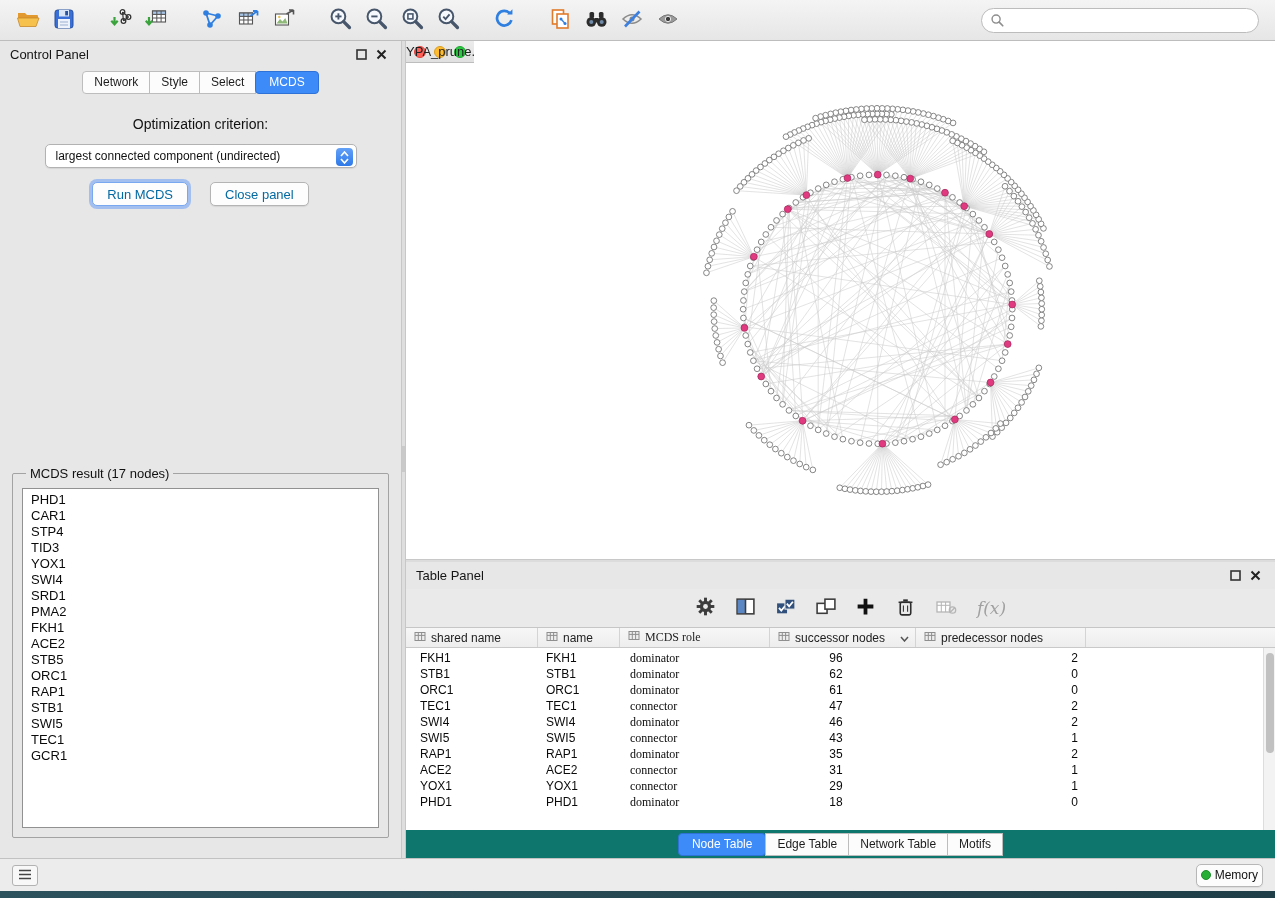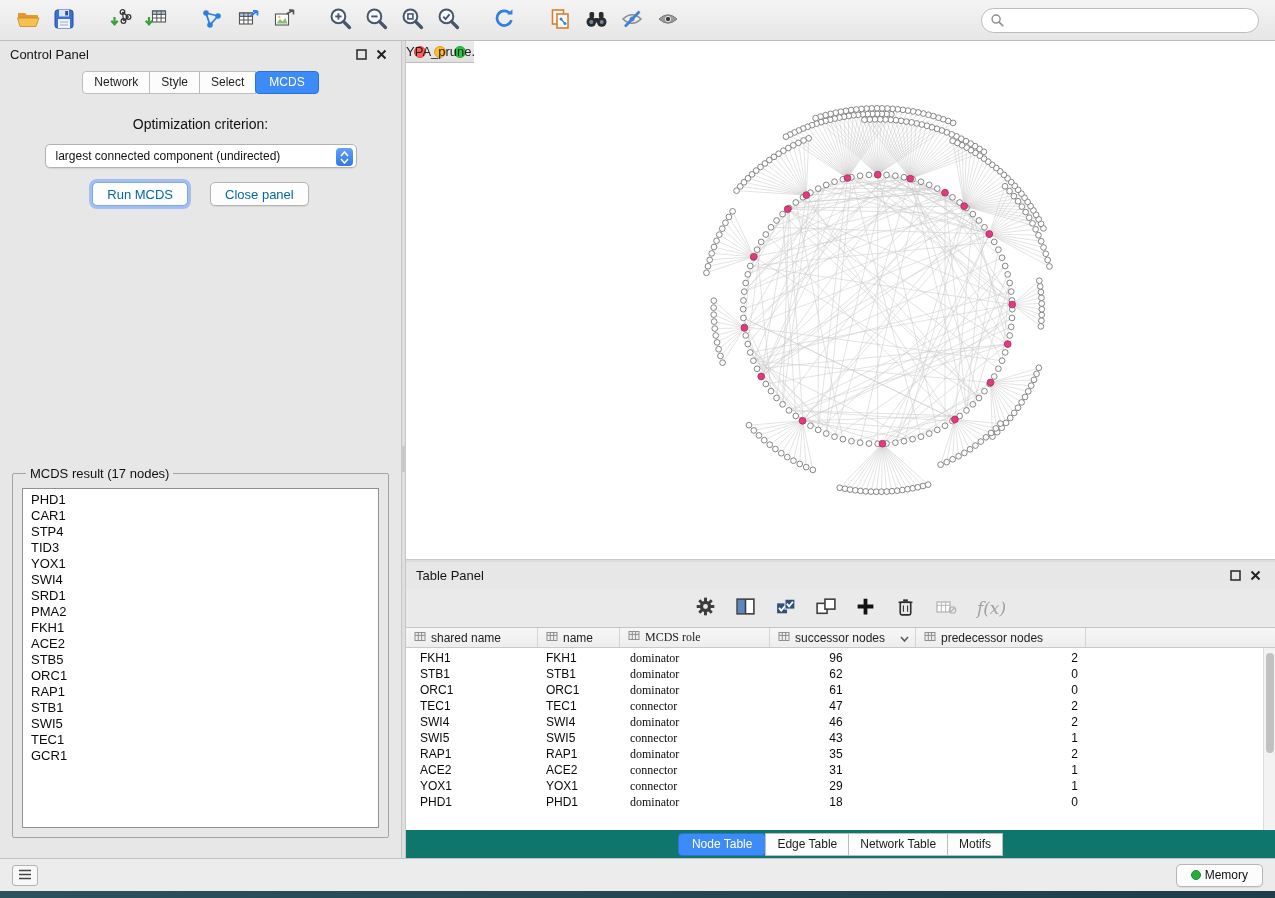--- a/index.html
+++ b/index.html
@@ -79,21 +79,21 @@
 .td.c2{padding-left:10px;}
 .td.c3{text-align:center;padding-right:14px;}
 .td.c4{text-align:right;padding-right:8px;}
 .v-scroll{position:absolute;right:0;top:20px;bottom:0;width:12px;background:#f3f3f3;border-left:1px solid #ddd;}
 .v-thumb{position:absolute;top:5px;left:2px;width:8px;height:100px;background:#c1c1c1;border-radius:4px;}
 .tp-tabs{height:28px;flex:none;display:flex;align-items:center;justify-content:center;background:#0f766e;}
 
 
 .statusbar{height:33px;flex:none;background:#ececec;border-top:1px solid #c2c2c2;display:flex;align-items:center;padding:0 12px;}
 .menu-btn{width:26px;height:21px;border:1px solid #b2b2b2;border-radius:3px;background:#f8f8f8;display:flex;align-items:center;justify-content:center;}
-.memory-btn{margin-left:auto;height:23px;border:1px solid #b7b7b7;border-radius:5px;background:#fcfcfc;display:flex;align-items:center;gap:4px;padding:0 14px;font-size:12px;color:#111;box-shadow:0 1px 1px rgba(0,0,0,.07);}
+.memory-btn{margin-left:auto;height:23px;border:1px solid #b7b7b7;border-radius:5px;background:#fcfcfc;display:flex;align-items:center;gap:4px;padding:0 4px;font-size:12px;color:#111;box-shadow:0 1px 1px rgba(0,0,0,.07);}
 .memory-dot{width:10px;height:10px;border-radius:50%;background:#27ae36;border:1px solid #1d8c2b;}
 .desktop-strip{position:absolute;left:0;bottom:0;width:1275px;height:7px;background:linear-gradient(90deg,#2c525e,#1f3e47);}
 </style>
 </head>
 <body>
 
 <div class="window">
 
   <div class="toolbar">
     <button class="tbtn">

